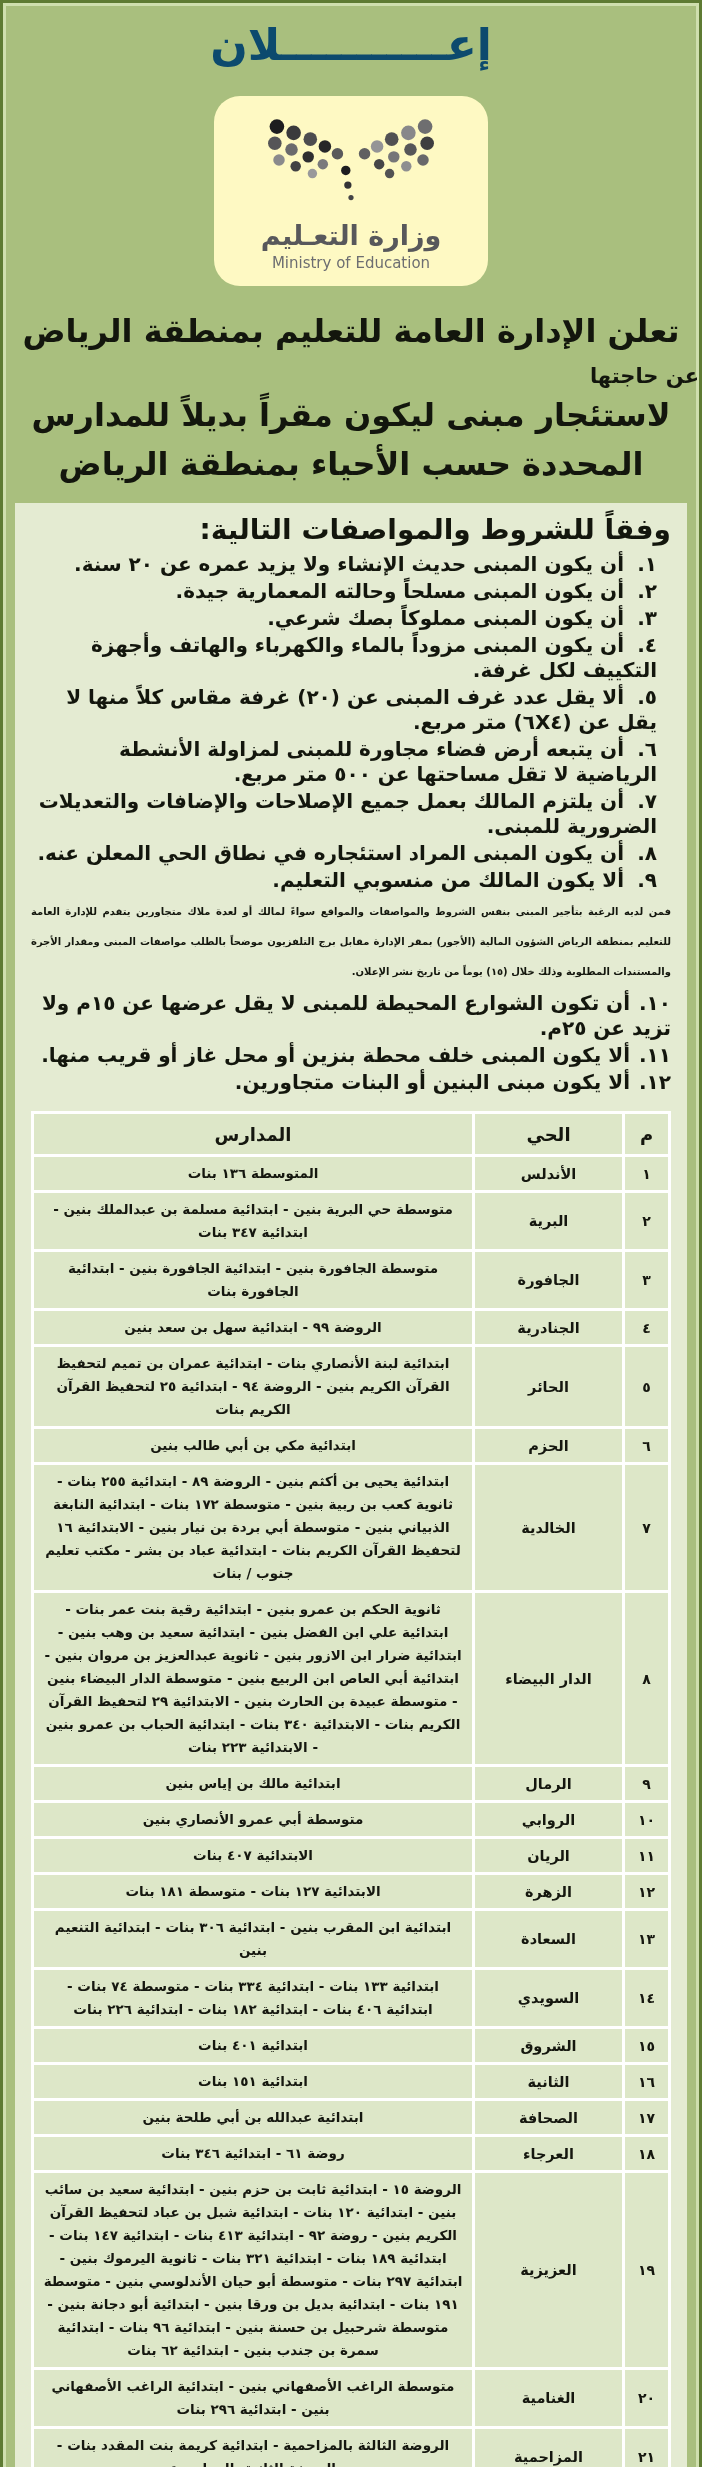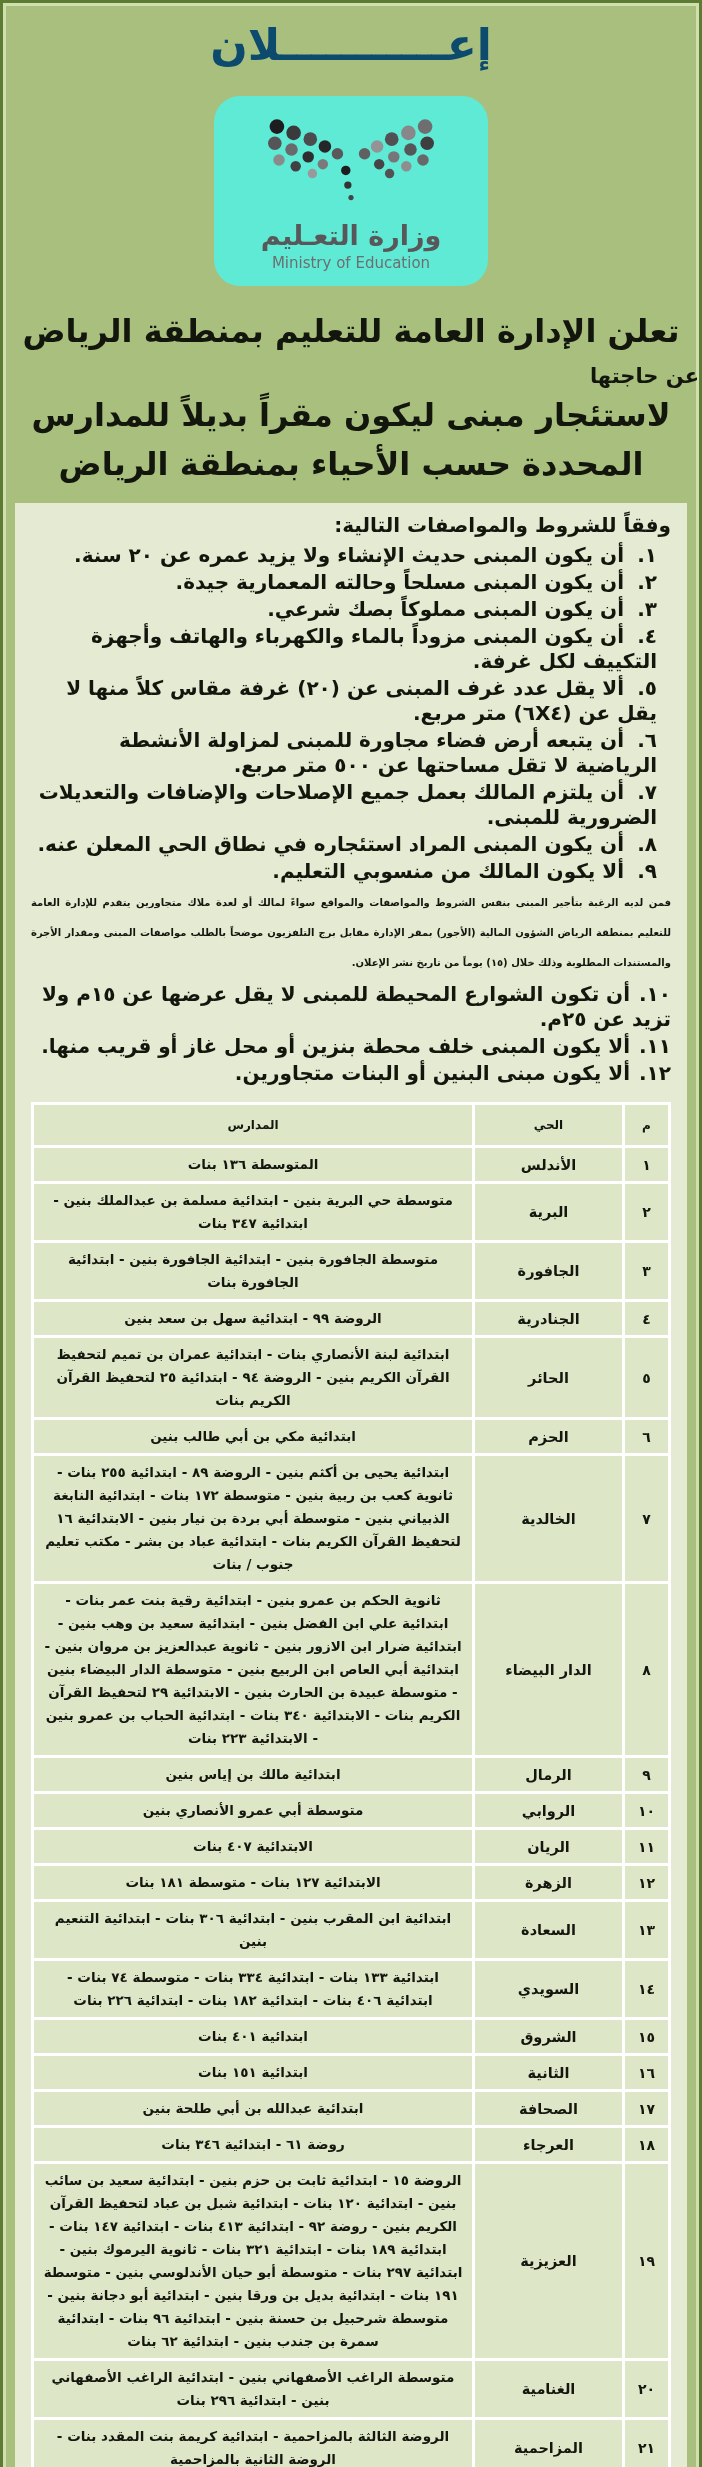--- a/index.html
+++ b/index.html
@@ -10,46 +10,46 @@
     box-shadow: inset 0 0 0 3px #cfdfae;
     font-family:"DejaVu Sans", sans-serif;
     color:#13160d;
     overflow:hidden;
   }
   .announce-title {
     text-align:center; font-size:44px; font-weight:bold; color:#0c4a6e;
     margin:16px 0 0 0; letter-spacing:1px;
   }
   .logo-card {
-    width:258px; margin:26px auto 0 auto; background:#5eead4;
+    width:258px; margin:26px auto 0 auto; background:#fef9c3;
     border-radius:26px; padding:16px 8px 14px 8px; text-align:center;
   }
   .logo-ar { font-size:27px; font-weight:bold; color:#58585b; margin-top:8px; letter-spacing:1px; }
   .logo-en { font-size:15px; color:#6d6e71; margin-top:3px; }
   .main-title { font-size:32px; font-weight:bold; text-align:center; line-height:1.45; margin:22px 10px 0 10px; }
   .sub-title   { font-size:21px; font-weight:bold; margin:10px 0 2px 0; }
   .panel {
     margin:16px 12px 14px 12px; background:#e4ebd2; padding:10px 16px 14px 16px;
   }
-  .cond-heading { font-size:20px; font-weight:bold; text-align:right; margin-bottom:6px; }
+  .cond-heading { font-size:28px; font-weight:bold; text-align:right; margin-bottom:6px; }
   .cond-item {
     direction:rtl; text-align:right; font-size:20px; font-weight:bold;
     line-height:25px; padding-right:14px; margin:2px 0;
   }
   .cond-item .num { display:inline-block; min-width:26px; }
   .cond-paragraph {
     direction:rtl; text-align:justify; font-size:10px; font-weight:bold;
     line-height:30px; margin:4px 0;
   }
   .schools-table { width:100%; border-collapse:collapse; direction:rtl; margin-top:16px; background:#ffffff; border:3px solid #ffffff; }
   .schools-table th, .schools-table td {
     border:3px solid #ffffff; background:#dde7c8; font-weight:bold;
     text-align:center; vertical-align:middle; padding:5px 8px; color:#15170f;
   }
-  .schools-table th { font-size:12px; height:30px; }
+  .schools-table th { font-size:18px; height:30px; }
   .col-num { width:46px; }
   .col-district { width:150px; }
   .cell-num { font-size:14px; }
   .cell-district { font-size:14.5px; }
   .cell-schools { font-size:13.5px; line-height:23px; }
 </style>
 </head>
 <body>
 
 <div class="page">

